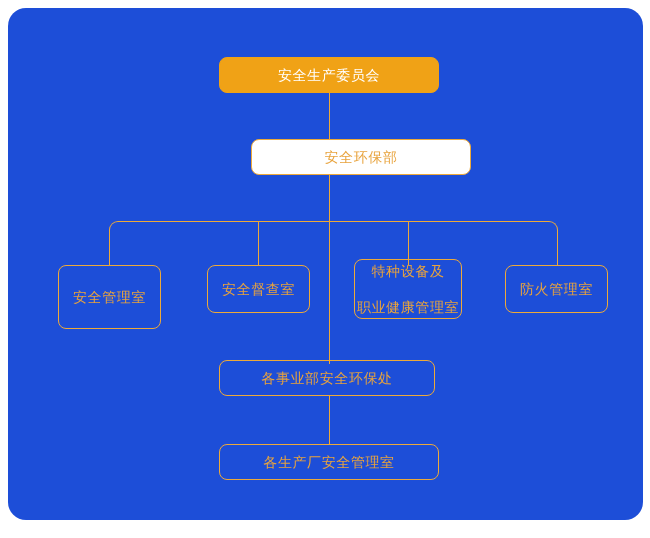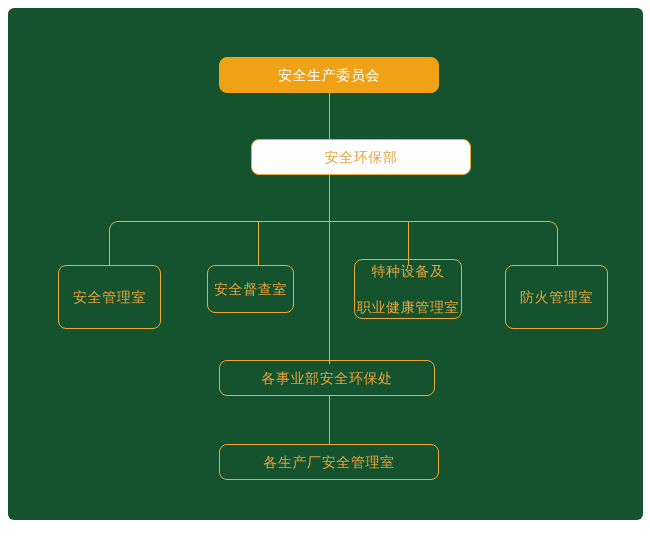--- a/index.html
+++ b/index.html
@@ -12,22 +12,22 @@
     height: 538px;
     font-family: "Liberation Sans", "DejaVu Sans", sans-serif;
     overflow: hidden;
   }
   #chart-panel {
     position: absolute;
     left: 8px;
     top: 8px;
     width: 635px;
     height: 512px;
-    background: #14532d;
-    border-radius: 6px;
+    background: #1d4ed8;
+    border-radius: 18px;
     overflow: hidden;
   }
   
   .node {
     position: absolute;
     box-sizing: border-box;
     border: 1px solid #EDA93A;
     border-radius: 8px;
     display: flex;
     flex-direction: column;
@@ -91,30 +91,30 @@
   </div>
 
   <div class="node white" style="left:211px; top:131px; width:220px; height:36px;">
     <span>安全环保部</span>
   </div>
 
   <div class="node plain" style="left:50px; top:257px; width:103px; height:64px;">
     <span>安全管理室</span>
   </div>
 
-  <div class="node plain" style="left:199px; top:257px; width:87px; height:48px;">
+  <div class="node plain" style="left:199px; top:257px; width:103px; height:48px;">
     <span>安全督查室</span>
   </div>
 
   <div class="node plain" style="left:346px; top:251px; width:108px; height:60px;justify-content:space-between;">
     <span>特种设备及</span>
     <span>职业健康管理室</span>
   </div>
 
-  <div class="node plain" style="left:497px; top:257px; width:103px; height:64px;">
+  <div class="node plain" style="left:497px; top:257px; width:103px; height:48px;">
     <span>防火管理室</span>
   </div>
 
   <div class="node plain" style="left:211px; top:352px; width:216px; height:36px;">
     <span>各事业部安全环保处</span>
   </div>
 
   <div class="node plain" style="left:211px; top:436px; width:220px; height:36px;justify-content:center;">
     <span>各生产厂安全管理室</span>
   </div>

